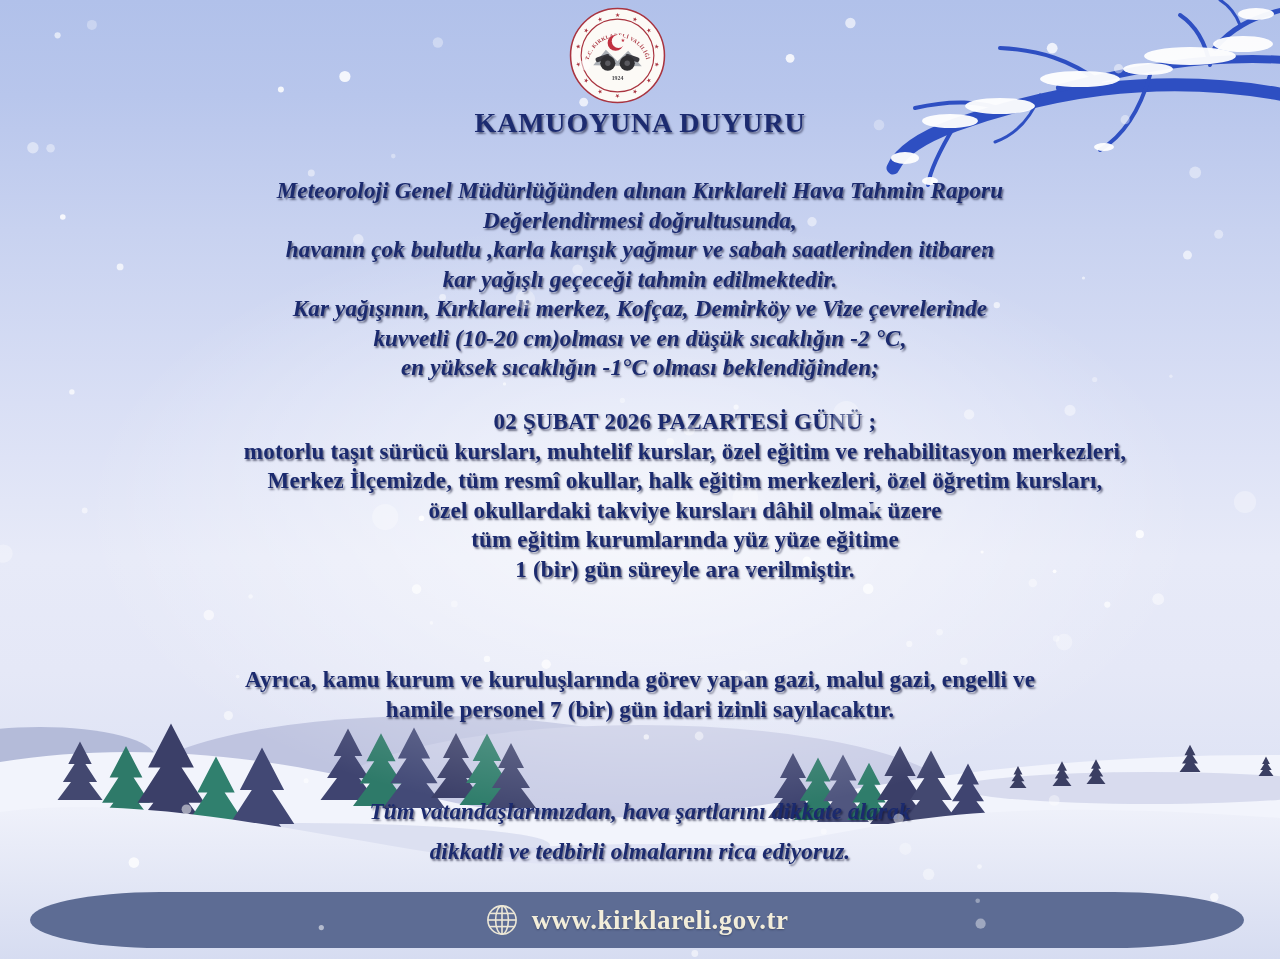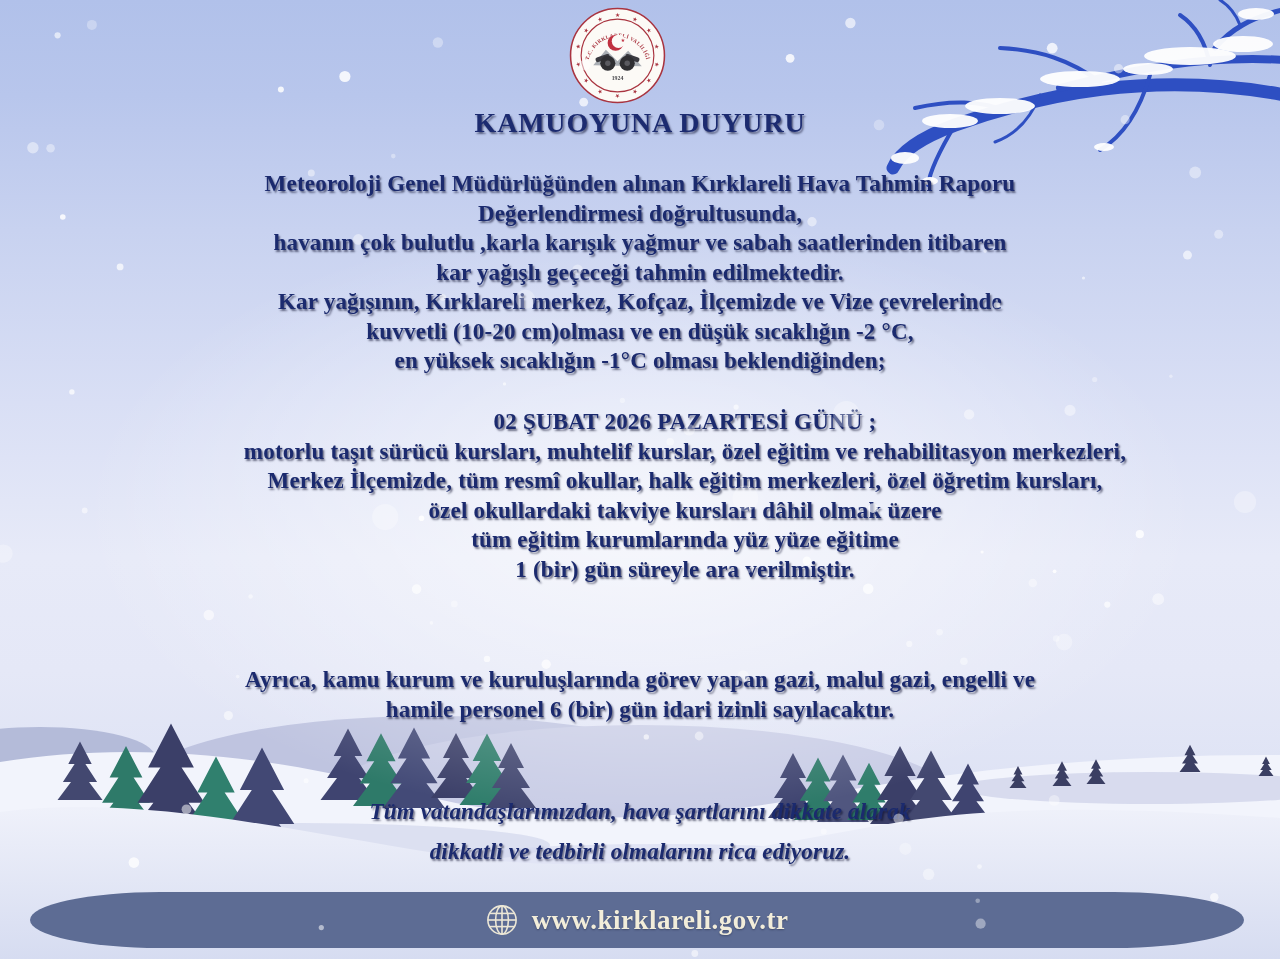--- a/index.html
+++ b/index.html
@@ -13,21 +13,21 @@
                    rgba(255,255,255,.65),rgba(255,255,255,0) 100%);}
   #decor{position:absolute;left:0;top:0;z-index:1;}
   #flakes{position:absolute;left:0;top:0;z-index:6;pointer-events:none;}
 
   .seal-wrap{position:absolute;left:569px;top:7px;width:97px;height:97px;z-index:3;}
 
   .tb{position:absolute;left:0;width:100%;text-align:center;z-index:3;
       color:#1b2a6e;font-weight:bold;font-size:23px;letter-spacing:.2px;
       text-shadow:1.5px 2px 2px rgba(8,10,40,.55);}
   .title{top:106px;font-size:28px;line-height:34px;letter-spacing:.8px;color:#1c2b70;}
-  #b1{top:169px;line-height:29.5px;}
+  #b1{top:176px;line-height:29.5px;font-style:italic;}
   #b2{top:407px;line-height:29.5px;margin-left:45px;}
   #b3{top:665px;line-height:29.5px;}
   #b4{top:792px;line-height:40px;font-style:italic;}
 
   .footer-bar{position:absolute;left:30px;top:892px;width:1214px;height:56px;z-index:4;
       background:#5d6c94;border-radius:130px/28px;
       display:flex;align-items:center;justify-content:center;gap:14px;}
   .footer-bar .site{color:#f2edda;font-size:27px;font-weight:bold;letter-spacing:.5px;
       text-shadow:0 1px 2px rgba(20,25,50,.4);}
 </style>
@@ -157,37 +157,37 @@
     </svg>
   </div>
 
   <div class="tb title">KAMUOYUNA DUYURU</div>
 
   <div class="tb" id="b1">
     <div>Meteoroloji Genel Müdürlüğünden alınan Kırklareli Hava Tahmin Raporu</div>
     <div>Değerlendirmesi doğrultusunda,</div>
     <div>havanın çok bulutlu ,karla karışık yağmur ve sabah saatlerinden itibaren</div>
     <div>kar yağışlı geçeceği tahmin edilmektedir.</div>
-    <div>Kar yağışının, Kırklareli merkez, Kofçaz, İlçemizde ve Vize çevrelerinde</div>
+    <div>Kar yağışının, Kırklareli merkez, Kofçaz, Demirköy ve Vize çevrelerinde</div>
     <div>kuvvetli (10-20 cm)olması ve en düşük sıcaklığın -2 °C,</div>
     <div>en yüksek sıcaklığın -1°C olması beklendiğinden;</div>
   </div>
 
   <div class="tb" id="b2">
     <div>02 ŞUBAT 2026 PAZARTESİ GÜNÜ ;</div>
     <div>motorlu taşıt sürücü kursları, muhtelif kurslar, özel eğitim ve rehabilitasyon merkezleri,</div>
     <div>Merkez İlçemizde, tüm resmî  okullar, halk eğitim merkezleri, özel öğretim kursları,</div>
     <div>özel okullardaki takviye kursları dâhil olmak üzere</div>
     <div>tüm eğitim kurumlarında yüz yüze eğitime</div>
     <div>1 (bir) gün süreyle ara verilmiştir.</div>
   </div>
 
   <div class="tb" id="b3">
     <div>Ayrıca, kamu kurum ve kuruluşlarında görev yapan gazi, malul gazi, engelli ve</div>
-    <div>hamile personel 6 (bir) gün idari izinli sayılacaktır.</div>
+    <div>hamile personel 7 (bir) gün idari izinli sayılacaktır.</div>
   </div>
 
   <div class="tb" id="b4">
     <div>Tüm vatandaşlarımızdan, hava şartlarını dikkate alarak</div>
     <div>dikkatli ve tedbirli olmalarını rica ediyoruz.</div>
   </div>
 
   <div class="footer-bar">
     <svg width="32" height="32" viewBox="-17 -17 34 34">
       <g stroke="#ece7d6" stroke-width="1.7" fill="none">

